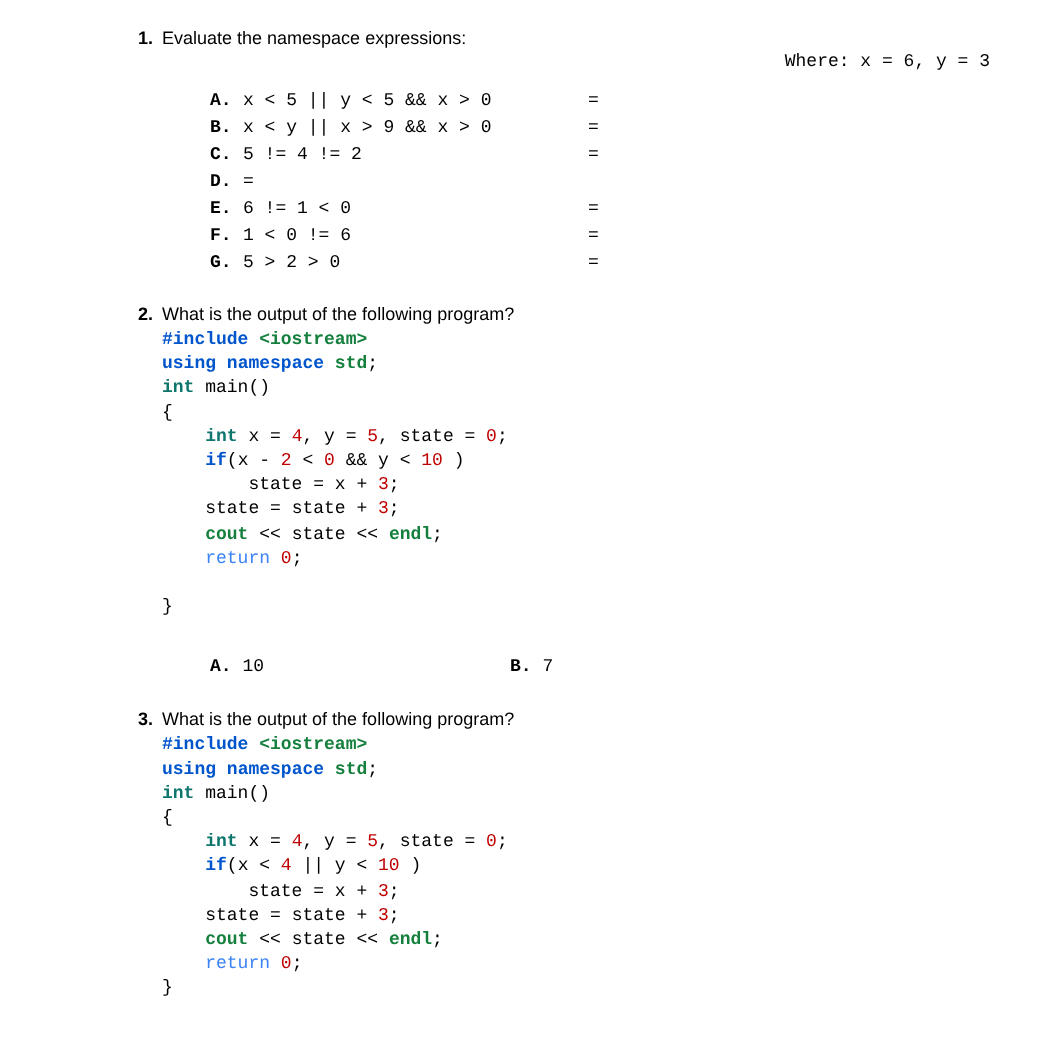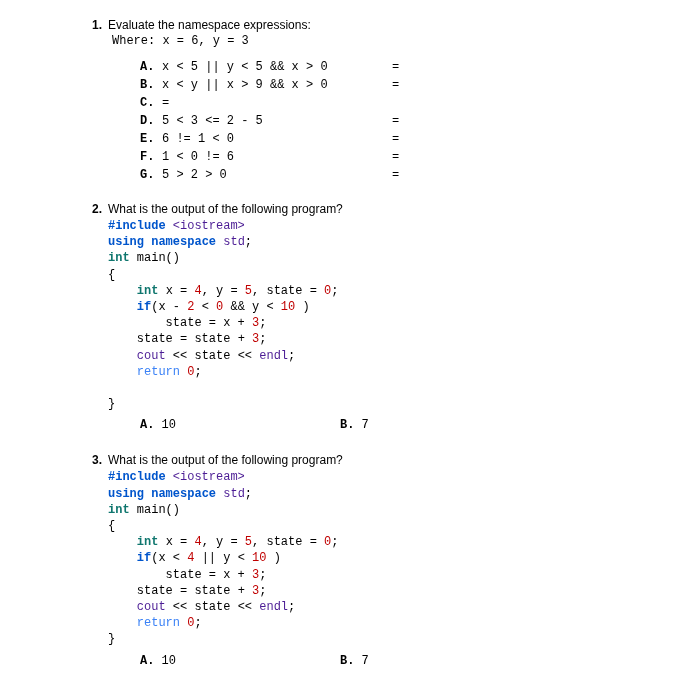--- a/index.html
+++ b/index.html
@@ -32,20 +32,21 @@
     padding-right: 6px;
   }
   .qtext {
     flex: 1;
   }
   .where {
     margin-left: 32px;
     font-family: "Courier New", monospace;
     font-size: 12px;
     margin-bottom: 10px;
+    text-align: right;
   }
   .sublist {
     margin-left: 60px;
   }
   .subrow {
     display: flex;
     font-family: "Courier New", monospace;
     font-size: 12px;
     line-height: 1.5;
   }
@@ -66,24 +67,24 @@
     font-family: "Courier New", monospace;
     font-size: 12px;
     line-height: 1.35;
     white-space: pre;
   }
   .kw { color: #0055cc; font-weight: bold; }
   .ret { color: #3b82f6; font-weight: normal; }
   .func { color: #000; }
   .num { color: #c00000; }
   .type { color: #0f766e; font-weight: bold; }
-  .ns { color: #4c1d95; font-weight: normal; }
+  .ns { color: #15803d; font-weight: bold; }
   .options {
     margin-left: 60px;
-    margin-top: 4px;
+    margin-top: 23px;
   }
   .optrow {
     display: flex;
     font-family: "Courier New", monospace;
     font-size: 12px;
     line-height: 1.6;
   }
   .optcell {
     width: 200px;
   }
@@ -106,25 +107,25 @@
         <div class="subexpr">x &lt; 5 || y &lt; 5 &amp;&amp; x &gt; 0</div>
         <div class="subeq">=</div>
       </div>
       <div class="subrow">
         <div class="sublabel">B.</div>
         <div class="subexpr">x &lt; y || x &gt; 9 &amp;&amp; x &gt; 0</div>
         <div class="subeq">=</div>
       </div>
       <div class="subrow">
         <div class="sublabel">C.</div>
+        <div class="subexpr">5 != 4 != 2</div>
         <div class="subeq">=</div>
       </div>
       <div class="subrow">
         <div class="sublabel">D.</div>
-        <div class="subexpr">5 &lt; 3 &lt;= 2 - 5</div>
         <div class="subeq">=</div>
       </div>
       <div class="subrow">
         <div class="sublabel">E.</div>
         <div class="subexpr">6 != 1 &lt; 0</div>
         <div class="subeq">=</div>
       </div>
       <div class="subrow">
         <div class="sublabel">F.</div>
         <div class="subexpr">1 &lt; 0 != 6</div>

